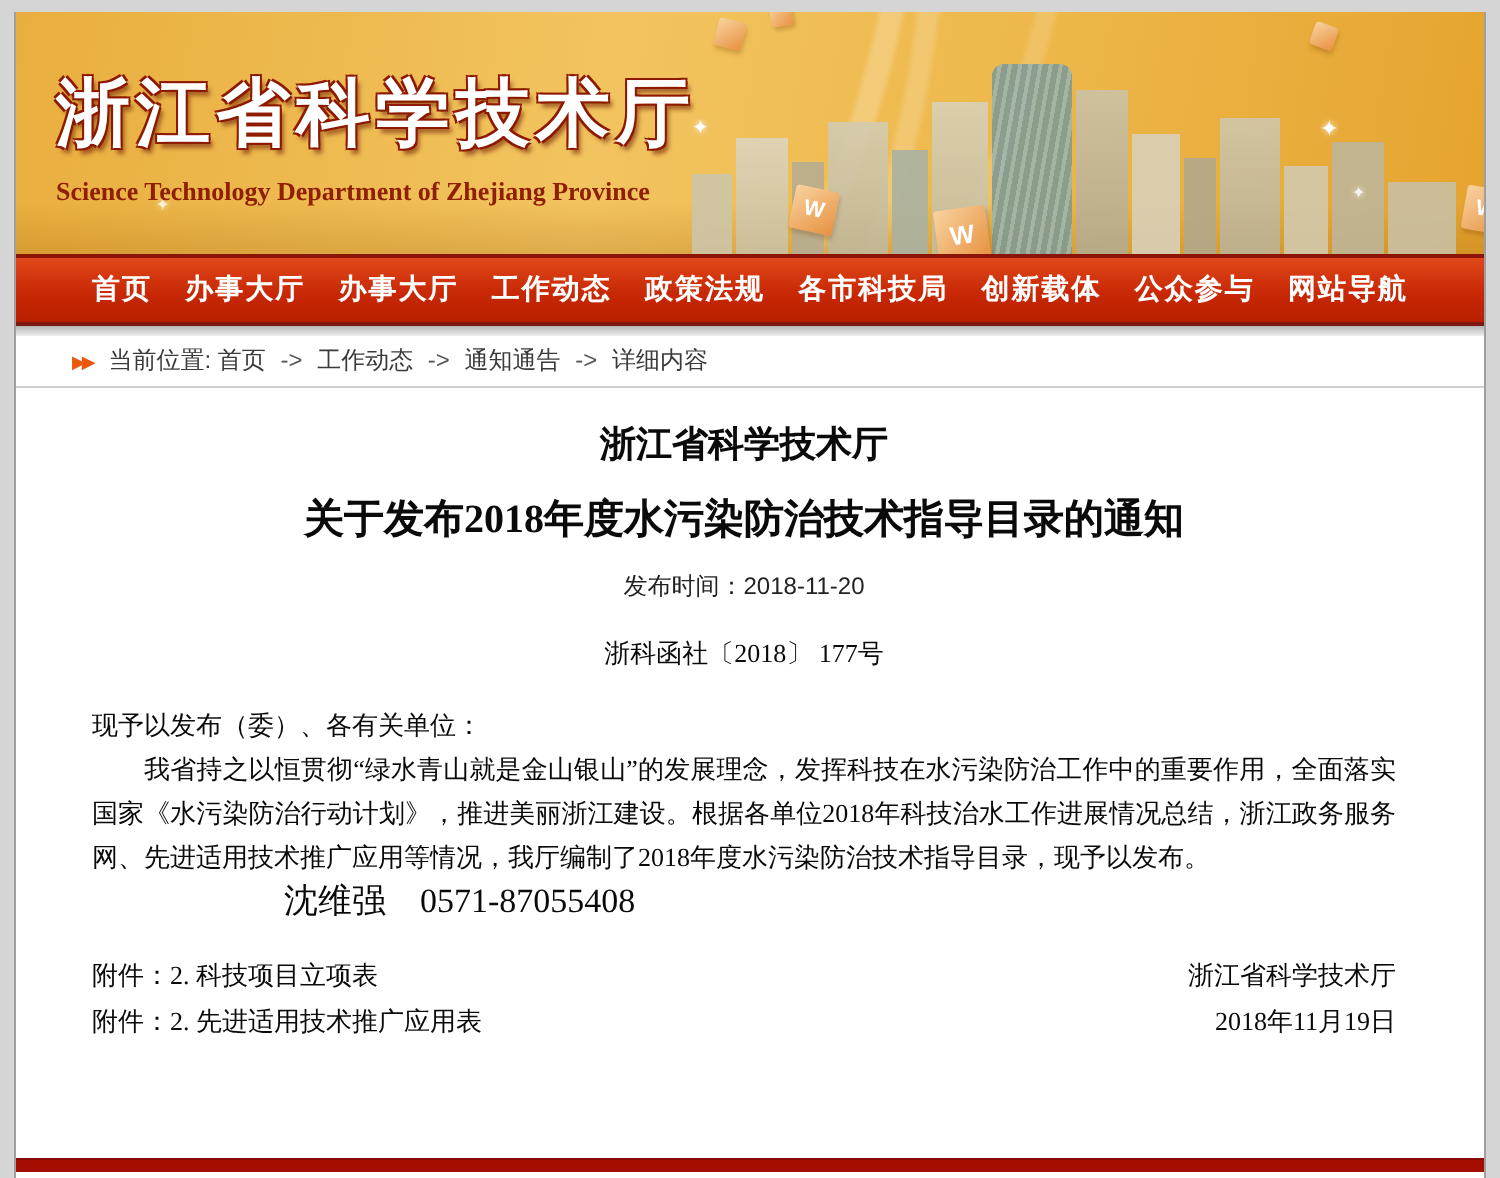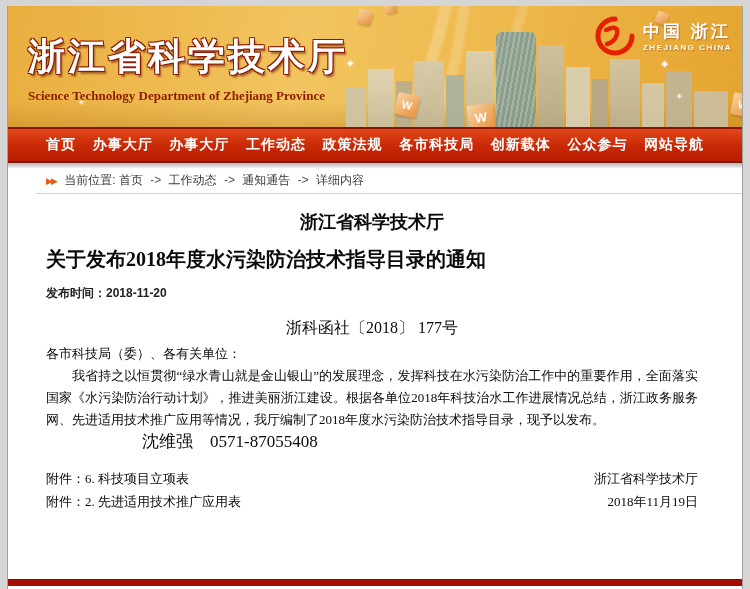--- a/index.html
+++ b/index.html
@@ -65,32 +65,32 @@
 
   
   .nav{height:32px;display:flex;justify-content:space-between;align-items:center;
     padding:0 38px;border-top:2px solid #8c1405;border-bottom:2px solid #7c1a10;
     background:linear-gradient(#e04818,#c82806 55%,#b81f00);}
   .nav a{color:#fff;font-size:14px;font-weight:bold;text-decoration:none;letter-spacing:1px;cursor:pointer;}
   .nav-gap{height:5px;background:linear-gradient(#b5b5b5,#f0f0f0);}
 
   
   .breadcrumb{height:25px;line-height:25px;border-bottom:1px solid #cfcfcf;
-    padding-left:10px;font-size:12px;color:#3a3a3a;background:#fff;margin-left:28px;}
+    padding-left:28px;font-size:12px;color:#3a3a3a;background:#fff;}
   .bc-arrows{color:#e8590f;font-size:9px;margin-right:5px;letter-spacing:-2px;}
   .breadcrumb a{color:#3a3a3a;text-decoration:none;cursor:pointer;}
   .bc-sep{margin:0 4px;color:#555;}
 
   
   .article{padding:16px 44px 0 38px;font-family:"Liberation Serif","DejaVu Serif",serif;color:#0a0a0a;}
   .a-title1{text-align:center;font-size:18px;font-weight:bold;margin:0 0 12px;}
-  .a-title2{text-align:left;font-size:20px;font-weight:bold;margin:0 0 12px;}
-  .a-publish{text-align:left;font-size:12px;font-weight:bold;color:#222;
+  .a-title2{text-align:center;font-size:20px;font-weight:bold;margin:0 0 12px;}
+  .a-publish{text-align:center;font-size:12px;font-weight:normal;color:#222;
     font-family:"Liberation Sans",sans-serif;margin-bottom:16px;}
-  .a-docnum{text-align:center;font-size:16px;margin-bottom:4px;}
+  .a-docnum{text-align:center;font-size:13px;margin-bottom:16px;}
   .a-salute{font-size:13px;line-height:22px;}
   .article p{margin:0;font-size:13px;line-height:22px;text-align:justify;text-indent:2em;}
   .a-contact1{font-size:13px;line-height:22px;text-indent:2em;}
   .a-contact2{font-size:17px;line-height:22px;margin-left:96px;}
   .att-row{display:flex;justify-content:space-between;margin-top:14px;}
   .atts div{font-size:13px;line-height:23px;cursor:pointer;}
   .sig{text-align:right;font-size:13px;line-height:23px;}
 
   .footer-bar{position:absolute;left:0;right:0;bottom:3px;height:6px;
     background:#a50d00;border-top:1px solid #870a00;}
@@ -128,30 +128,20 @@
     <span class="sparkle sp2">✦</span>
     <span class="sparkle sp3">✦</span>
     <span class="sparkle sp4">✦</span>
 
     <div class="brand">
       <div class="brand-cn">浙江省科学技术厅</div>
       <div class="brand-en">Science Technology Department of Zhejiang Province</div>
     </div>
 
     <div class="gov-badge">
-      <div class="badge-row">
-        <svg class="badge-logo" viewBox="0 0 44 44">
-          <path d="M22 5 A17 17 0 1 0 39 22" stroke="#e52000" stroke-width="5" fill="none" stroke-linecap="round"></path>
-          <path d="M13 16 Q26 10 24 20 Q22 28 14 30" stroke="#e52000" stroke-width="4.5" fill="none" stroke-linecap="round"></path>
-        </svg>
-        <div>
-          <div class="badge-cn1">中国  浙江</div>
-          <div class="badge-en">ZHEJIANG CHINA</div>
-        </div>
-      </div>
     </div>
   </div>
 
   <div class="nav">
     <a>首页</a>
     <a>办事大厅</a>
     <a>办事大厅</a>
     <a>工作动态</a>
     <a>政策法规</a>
     <a>各市科技局</a>
@@ -171,27 +161,27 @@
     <a>通知通告</a>
     <span class="bc-sep">-&gt;</span>
     <a>详细内容</a>
   </div>
 
   <div class="article">
     <div class="a-title1">浙江省科学技术厅</div>
     <div class="a-title2">关于发布2018年度水污染防治技术指导目录的通知</div>
     <div class="a-publish">发布时间：2018-11-20</div>
     <div class="a-docnum">浙科函社〔2018〕 177号</div>
-    <div class="a-salute">各市科技局（委）、各有关单位：</div>
+    <div class="a-salute">现予以发布（委）、各有关单位：</div>
     <p>我省持之以恒贯彻“绿水青山就是金山银山”的发展理念，发挥科技在水污染防治工作中的重要作用，全面落实国家《水污染防治行动计划》，推进美丽浙江建设。根据各单位2018年科技治水工作进展情况总结，浙江政务服务网、先进适用技术推广应用等情况，我厅编制了2018年度水污染防治技术指导目录，现予以发布。</p>
     <div class="a-contact2">沈维强　0571-87055408</div>
 
     <div class="att-row">
       <div class="atts">
-        <div>附件：6. 科技项目立项表</div>
+        <div>附件：2. 科技项目立项表</div>
         <div>附件：2. 先进适用技术推广应用表</div>
       </div>
       <div class="sig">
         <div>浙江省科学技术厅</div>
         <div>2018年11月19日</div>
       </div>
     </div>
   </div>
 
   <div class="footer-bar"></div>

